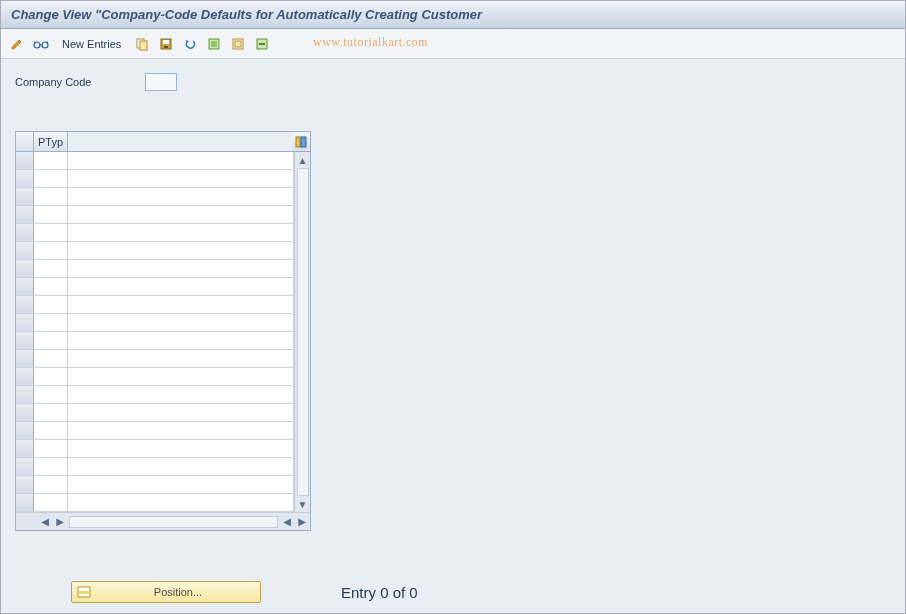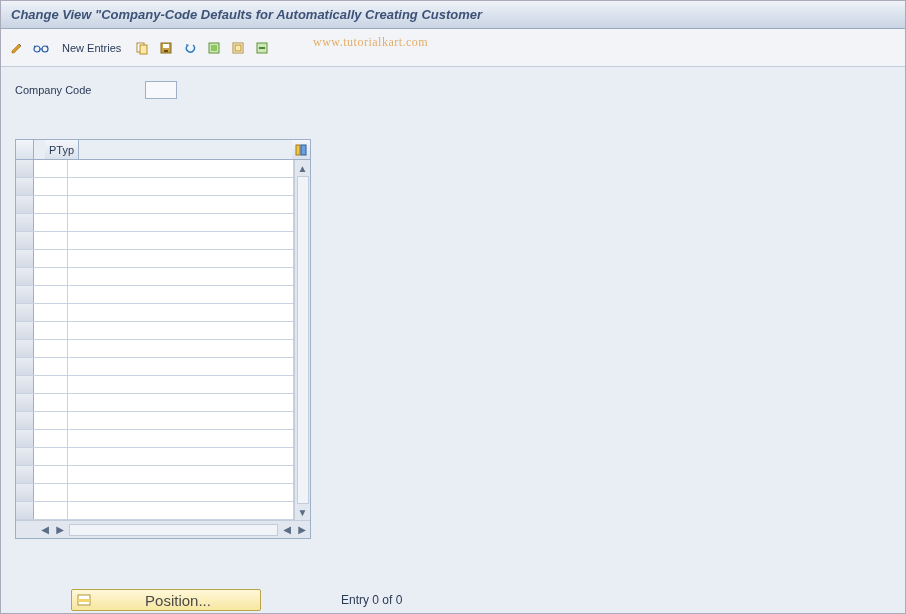--- a/index.html
+++ b/index.html
@@ -23,21 +23,21 @@
     display: flex;
     align-items: center;
   }
   .titlebar .title {
     font-weight: bold;
     font-style: italic;
     color: #3d5277;
     font-size: 13px;
   }
   .toolbar {
-    height: 38px;
+    height: 30px;
     background: #f2f4f7;
     border-bottom: 1px solid #c3ccd9;
     display: flex;
     align-items: center;
     padding: 0 6px;
     gap: 4px;
     position: relative;
   }
   .toolbar .btn {
     width: 20px;
@@ -107,21 +107,21 @@
   .th, .tsel-h {
     background: linear-gradient(#f3f6fa,#dbe2ec);
     border-right: 1px solid #9db0c8;
     display: flex;
     align-items: center;
     padding: 0 4px;
     color: #2b3a55;
     font-size: 11px;
   }
   .tsel-h { width: 18px; padding:0; }
-  .th-ptyp { width: 34px; margin-left: 11px; }
+  .th-ptyp { width: 34px; }
   .th-text { flex: 1; margin-top: 44px; }
   .th-config {
     width: 18px;
     background: linear-gradient(#f3f6fa,#dbe2ec);
     display: flex; align-items:center; justify-content:center;
     cursor: pointer;
   }
   .tbody-viewport {
     display: flex;
   }
@@ -193,28 +193,28 @@
     height: 22px;
     background: linear-gradient(#fff7d9,#f7e7a0);
     border: 1px solid #b9a44a;
     border-radius:2px;
     display:flex;
     align-items:center;
     cursor:pointer;
     padding:0 4px;
     gap:8px;
     color:#4a4a4a;
-    font-size:15px;
+    font-size:11px;
   }
   .pos-btn .icon {
     width:16px;height:14px;display:flex;align-items:center;justify-content:center;
   }
   .pos-btn .lbl { flex:1; text-align:center; }
   .status {
-    font-size:12px;color:#2b3a55;text-align:right;
+    font-size:15px;color:#2b3a55;text-align:right;
   }
   svg { display:block; }
 </style>
 </head>
 <body>
 
 <div class="titlebar">
   <span class="title">Change View "Company-Code Defaults for Automatically Creating Customer</span>
 </div>
 

